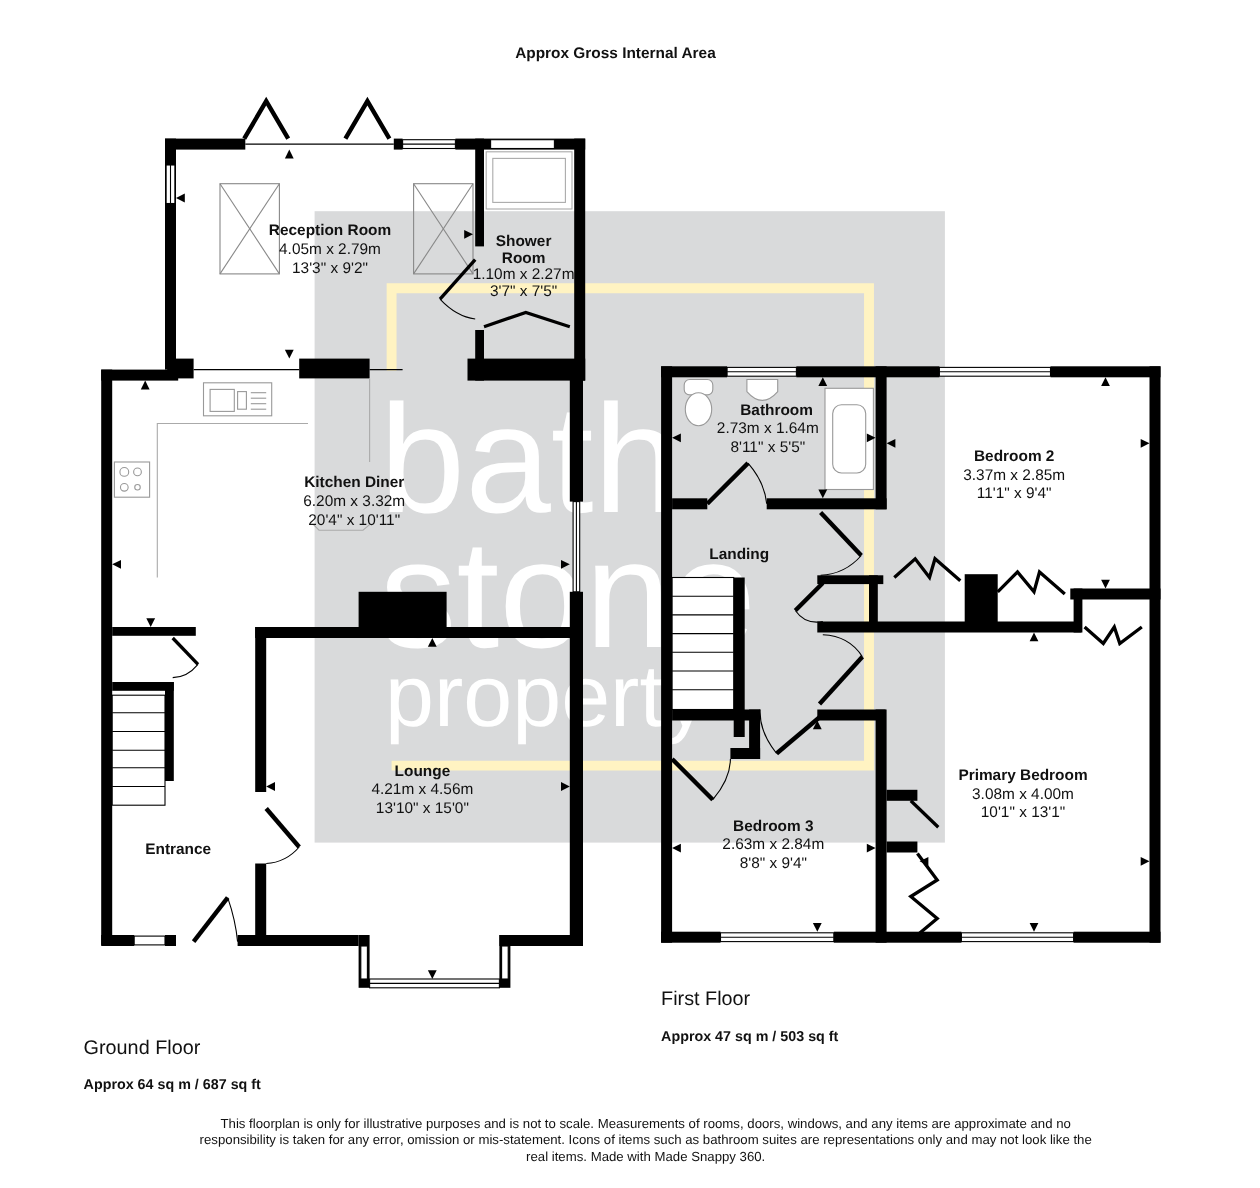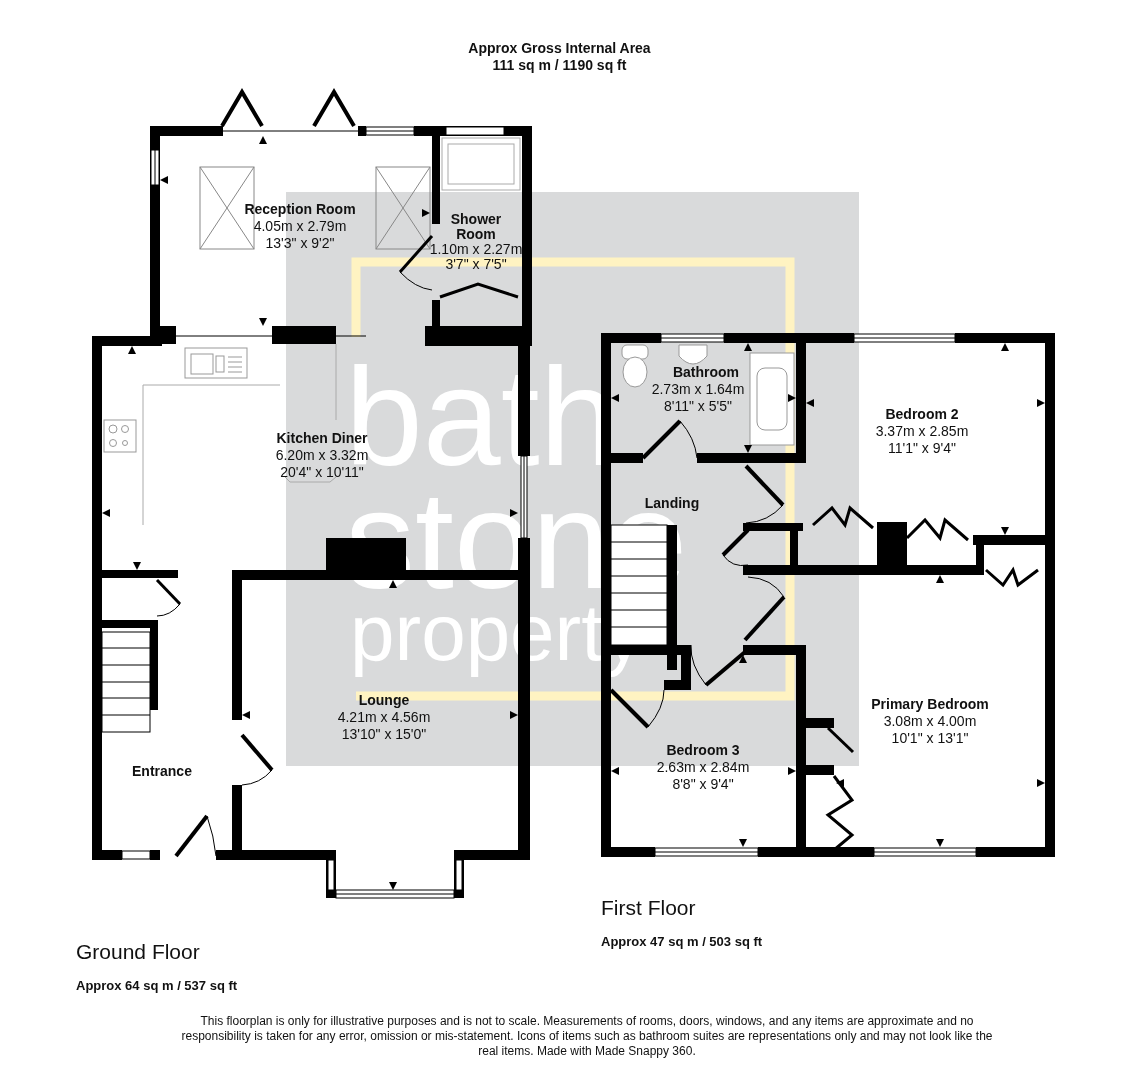--- a/index.html
+++ b/index.html
@@ -1,32 +1,31 @@
 <!DOCTYPE html>
 <html><head>
 <meta charset="utf-8">
 <style>
   html,body{margin:0;padding:0;background:#ffffff;}
   body{width:1145px;height:1080px;position:relative;overflow:hidden;font-family:"Liberation Sans",sans-serif;color:#111;}
   .abs{position:absolute;}
   .gia{left:0;width:1119px;top:40px;text-align:center;font-weight:bold;font-size:14px;line-height:17px;}
-  .floor-title{font-size:21px;line-height:22px;}
+  .floor-title{font-size:18px;line-height:22px;}
   .floor-area{font-weight:bold;font-size:13px;line-height:16px;margin-top:15px;}
   .disclaimer{left:172px;width:830px;top:1014px;text-align:center;font-size:12px;line-height:15px;}
   svg{position:absolute;left:0;top:0;}
   .room-name{font-weight:bold;font-size:14px;}
   .room-dim{font-size:14px;}
   .wm{font-family:"Liberation Sans",sans-serif;fill:#ffffff;}
 </style>
 </head>
 <body>
 
 <div class="abs gia">
   <div>Approx Gross Internal Area</div>
-  <div>111 sq m / 1190 sq ft</div>
 </div>
 
 <svg width="1145" height="1080" viewBox="0 0 1145 1080">
 
   <g>
     <rect x="286" y="192" width="573" height="574" fill="#d9dadb"></rect>
     <path d="M356 337 V262 H790 V696 H356" fill="none" stroke="#fff3c2" stroke-width="9"></path>
     <text class="wm" x="345" y="465" font-size="140">bath</text>
     <text class="wm" x="345" y="588" font-size="140">stone</text>
     <text class="wm" x="350" y="660" font-size="80">property</text>
@@ -322,16 +321,16 @@
     </g>
   </g>
 </svg>
 
 <div class="abs" style="left:601px;top:897px;">
   <div class="floor-title">First Floor</div>
   <div class="floor-area">Approx 47 sq m / 503 sq ft</div>
 </div>
 <div class="abs" style="left:76px;top:941px;">
   <div class="floor-title">Ground Floor</div>
-  <div class="floor-area">Approx 64 sq m / 537 sq ft</div>
+  <div class="floor-area">Approx 64 sq m / 687 sq ft</div>
 </div>
 
 <div class="abs disclaimer">This floorplan is only for illustrative purposes and is not to scale. Measurements of rooms, doors, windows, and any items are approximate and no responsibility is taken for any error, omission or mis-statement. Icons of items such as bathroom suites are representations only and may not look like the real items. Made with Made Snappy 360.</div>
 
 </body></html>

